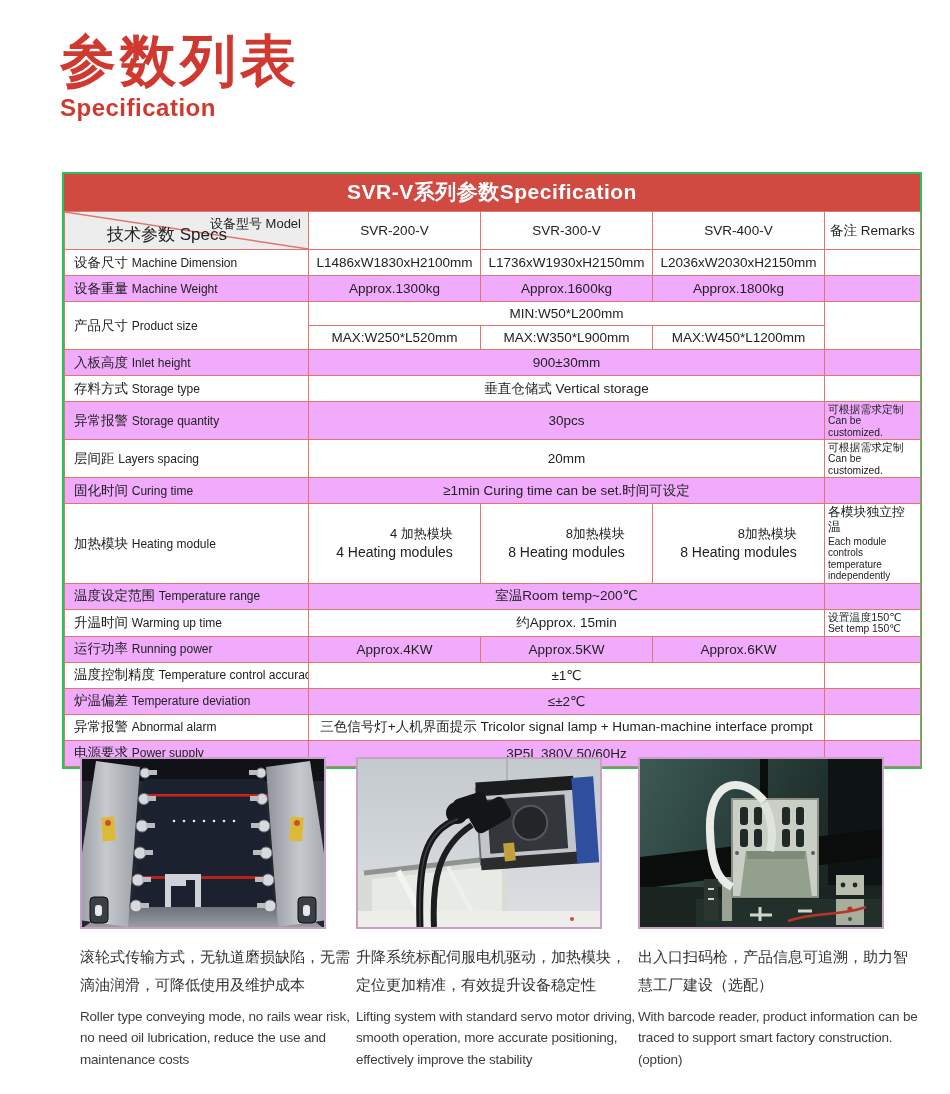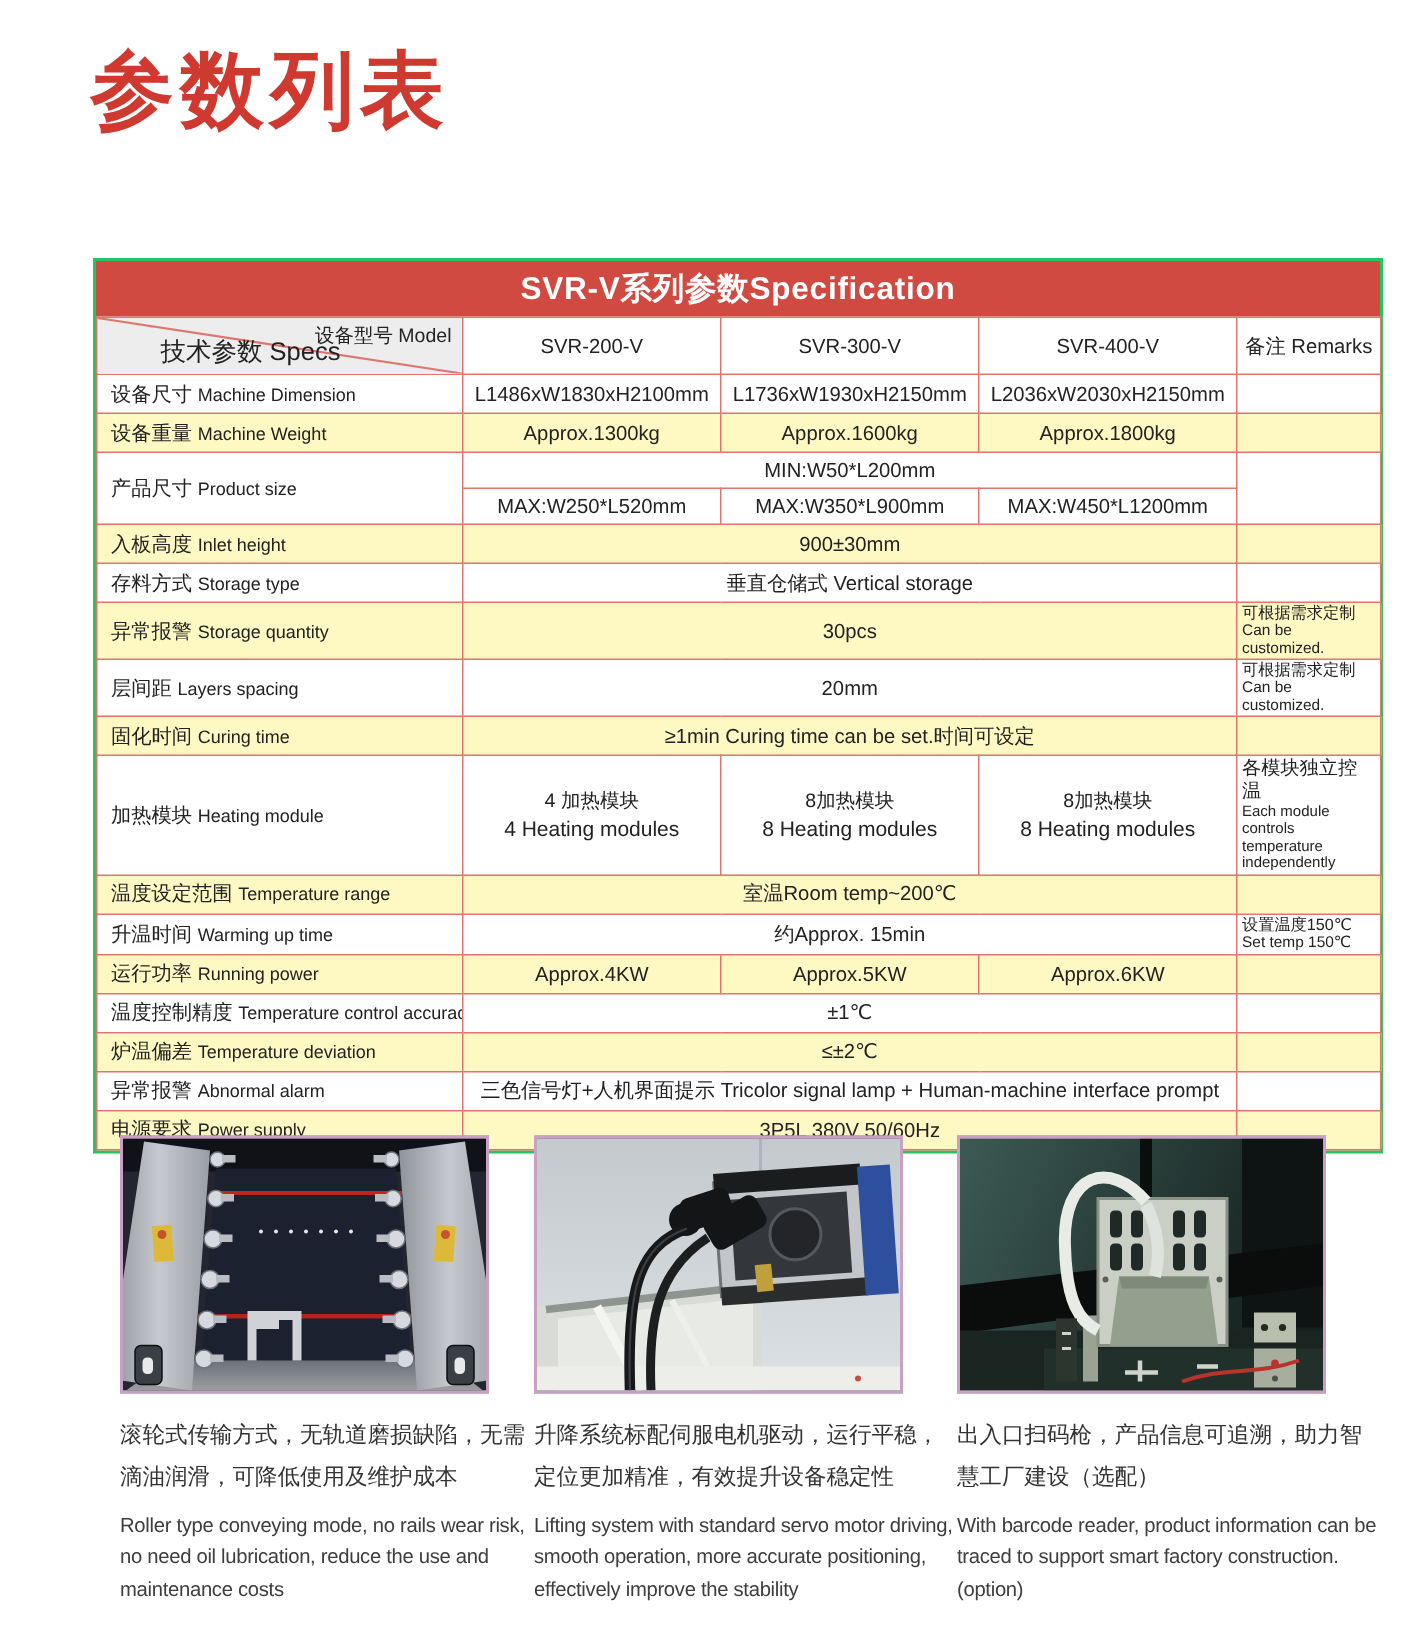--- a/index.html
+++ b/index.html
@@ -18,57 +18,58 @@
 
   
   .spec-wrap { position:absolute; left:62px; top:172px; width:860px; border:2px solid #22c55e; background:#fff; }
   .spec-bar { background:#d14a42; color:#fff; text-align:center; font-size:21px; font-weight:700; padding:4px 0 5px; letter-spacing:0.5px; }
   table.spec { width:100%; border-collapse:collapse; table-layout:fixed; }
   .spec th, .spec td { border:1px solid #df756d; font-weight:normal; text-align:center; font-size:13.5px; color:#222; padding:3px 2px; }
   .spec tr { height:26px; }
   .spec tr.hdr { height:38px; }
   .spec tr.sub { height:24px; }
   .spec tr.tall { height:50px; }
-  .spec tr.alt td { background:#fef9c3; }
+  .spec tr.alt td { background:#f0abfc; }
   .label-cell { text-align:left !important; padding-left:9px !important; white-space:nowrap; overflow:hidden; }
   .lcn { font-size:13.5px; }
   .len { font-size:12px; }
   .hcell { font-size:14px; }
   
   .corner { position:relative; background:#ededed; padding:0 !important; }
   .corner svg { position:absolute; left:0; top:0; width:100%; height:100%; }
   .corner-top { position:absolute; top:3px; right:7px; font-size:13px;margin-left:44px; }
   .corner-bottom { position:absolute; bottom:3px; left:42px; font-size:17px;margin-top:36px; }
   
   .remark { text-align:left !important; padding:1px 3px !important; line-height:1.12; }
   .remark span { display:block; }
   .rm-cn { font-size:10.8px; }
   .rm-en { font-size:10.3px; }
   .rm-cn-big { font-size:12.8px; margin-bottom:2px; }
   .rm-en-sm { font-size:10px; line-height:1.15; }
   
-  .hm { display:inline-block; text-align:center; line-height:1.35; }
+  .hm { display:inline-block; text-align:right; line-height:1.35; }
   .hm span { display:block; }
   .hm .c { font-size:13px; }
   .hm .e { font-size:14px; }
 
   
   .features { position:absolute; left:0; top:757px; width:950px; height:320px; }
   .feature { position:absolute; top:0; width:288px; }
   .f0 { left:80px; } .f1 { left:356px; } .f2 { left:638px; }
   .photo { width:246px; height:172px; border:2px solid #c7a0c3; background:#888; overflow:hidden; }
   .photo svg { display:block; }
   .cap-cn { margin-top:14px; font-size:15px; line-height:1.85; color:#333; width:282px; }
   .cap-en { margin-top:7px; font-size:13.5px; line-height:1.6; color:#3d3d3d; letter-spacing:-0.2px; width:282px; }
 </style>
 </head>
 <body>
 
 <div class="title-block">
   <div class="title-cn">参数列表</div>
+  <div class="title-en">Specification</div>
 </div>
 
 <div class="spec-wrap">
   <div class="spec-bar">SVR-V系列参数Specification</div>
   <table class="spec">
     <colgroup>
       <col style="width:244px">
         <col style="width:172px">
         <col style="width:172px">
         <col style="width:172px">
@@ -309,21 +310,21 @@
           <rect x="112" y="44" width="40" height="24" rx="6" transform="rotate(-30 132 56)"></rect>
           <circle cx="99" cy="54" r="11"></circle>
         </g>
         <path d="M100 60 C 66 72 60 104 62 168" stroke="#17181a" stroke-width="7" fill="none"></path>
         <path d="M114 66 C 80 88 74 122 76 168" stroke="#1d1e20" stroke-width="6" fill="none"></path>
         <path d="M100 60 C 66 72 60 104 62 168" stroke="#3c3e41" stroke-width="1.5" fill="none"></path>
         <rect x="146" y="84" width="11" height="18" fill="#bfa03c" transform="rotate(-6 151 93)"></rect>
         <circle cx="214" cy="160" r="2" fill="#c05048"></circle>
       </svg>
     </div>
-    <p class="cap-cn">升降系统标配伺服电机驱动，运行平稳，定位更加精准，有效提升设备稳定性</p>
+    <p class="cap-cn">升降系统标配伺服电机驱动，加热模块，定位更加精准，有效提升设备稳定性</p>
     <p class="cap-en">Lifting system with standard servo motor driving, smooth operation, more accurate positioning, effectively improve the stability</p>
   </div>
 
   <div class="feature f2">
     <div class="photo">
       <svg width="242" height="168" viewBox="0 0 242 168">
         <defs>
           <linearGradient id="bg3" x1="0" y1="0" x2="1" y2="0.3">
             <stop offset="0" stop-color="#3c5a54"></stop>
               <stop offset="1" stop-color="#16211f"></stop>

